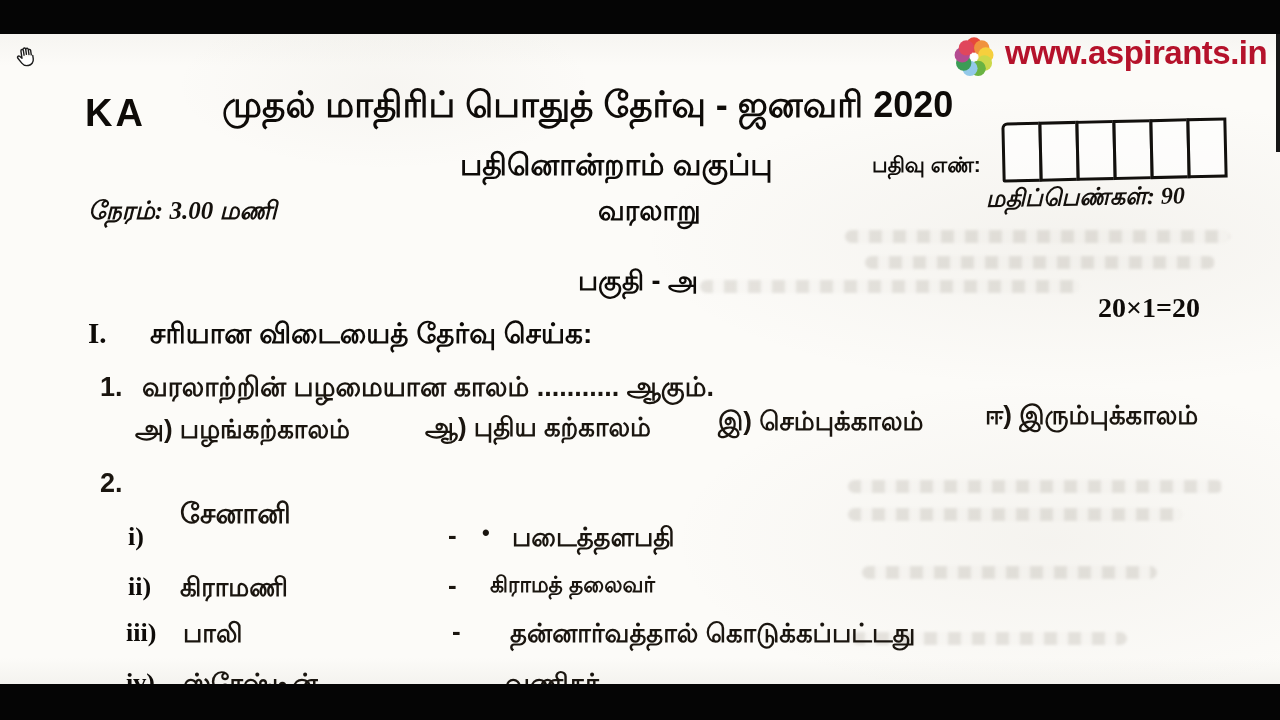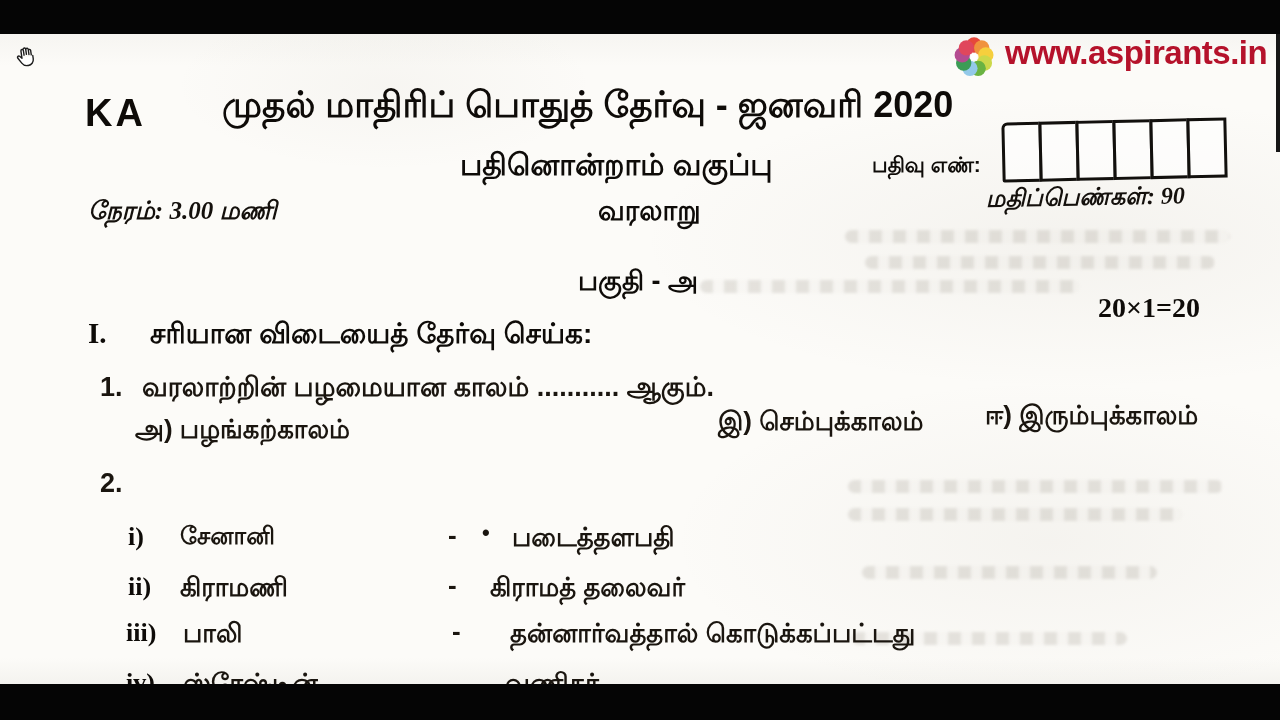--- a/index.html
+++ b/index.html
@@ -87,41 +87,45 @@
     <div class="abs serif-b" style="left:88px;top:283px;font-size:29px;">I.</div>
     <div class="abs tam-bold" style="left:150px;top:284px;font-size:28px;">சரியான விடையைத் தேர்வு செய்க:</div>
 
     <div class="abs tam" style="left:100px;top:338px;font-size:27px;">1.</div>
     <div class="abs tam" style="left:142px;top:338px;font-size:27px;">வரலாற்றின் பழமையான காலம் ........... ஆகும்.</div>
 
     <div class="abs tam" style="left:135px;top:380px;font-size:26px;">
       <span>அ)</span>
       <span>பழங்கற்காலம்</span>
     </div>
+    <div class="abs tam" style="left:425px;top:378px;font-size:26px;">
+      <span>ஆ)</span>
+      <span>புதிய கற்காலம்</span>
+    </div>
     <div class="abs tam" style="left:718px;top:372px;font-size:26px;">
       <span>இ)</span>
       <span>செம்புக்காலம்</span>
     </div>
     <div class="abs tam" style="left:985px;top:366px;font-size:26px;">
       <span>ஈ)</span>
       <span>இரும்புக்காலம்</span>
     </div>
 
     <div class="abs tam" style="left:100px;top:434px;font-size:27px;">2.</div>
 
     <div class="abs serif-b" style="left:128px;top:488px;font-size:26px;font-weight:600;">i)</div>
-    <div class="abs tam" style="left:180px;top:488px;font-size:24px;">சேனானி</div>
+    <div class="abs tam" style="left:180px;top:464px;font-size:28px;">சேனானி</div>
     <div class="abs tam dash" style="left:448px;top:486px;font-size:26px;">-</div>
     <div class="abs tam" style="left:482px;top:486px;font-size:22px;">•</div>
     <div class="abs tam" style="left:512px;top:488px;font-size:26px;">படைத்தளபதி</div>
 
     <div class="abs serif-b" style="left:128px;top:538px;font-size:26px;font-weight:600;">ii)</div>
     <div class="abs tam" style="left:180px;top:538px;font-size:26px;">கிராமணி</div>
     <div class="abs tam dash" style="left:448px;top:536px;font-size:26px;">-</div>
-    <div class="abs tam" style="left:490px;top:538px;font-size:26px;">கிராமத் தலைவர்</div>
+    <div class="abs tam" style="left:490px;top:538px;font-size:22px;">கிராமத் தலைவர்</div>
 
     <div class="abs serif-b" style="left:126px;top:584px;font-size:26px;font-weight:600;">iii)</div>
     <div class="abs tam" style="left:183px;top:584px;font-size:26px;">பாலி</div>
     <div class="abs tam dash" style="left:452px;top:582px;font-size:26px;">-</div>
     <div class="abs tam" style="left:510px;top:584px;font-size:26px;">தன்னார்வத்தால் கொடுக்கப்பட்டது</div>
 
     <div class="abs serif-b" style="left:126px;top:634px;font-size:26px;font-weight:600;">iv)</div>
     <div class="abs tam" style="left:183px;top:634px;font-size:26px;">ஸ்ரேஷ்டின்</div>
     <div class="abs tam" style="left:505px;top:634px;font-size:26px;">வணிகர்</div>
 

